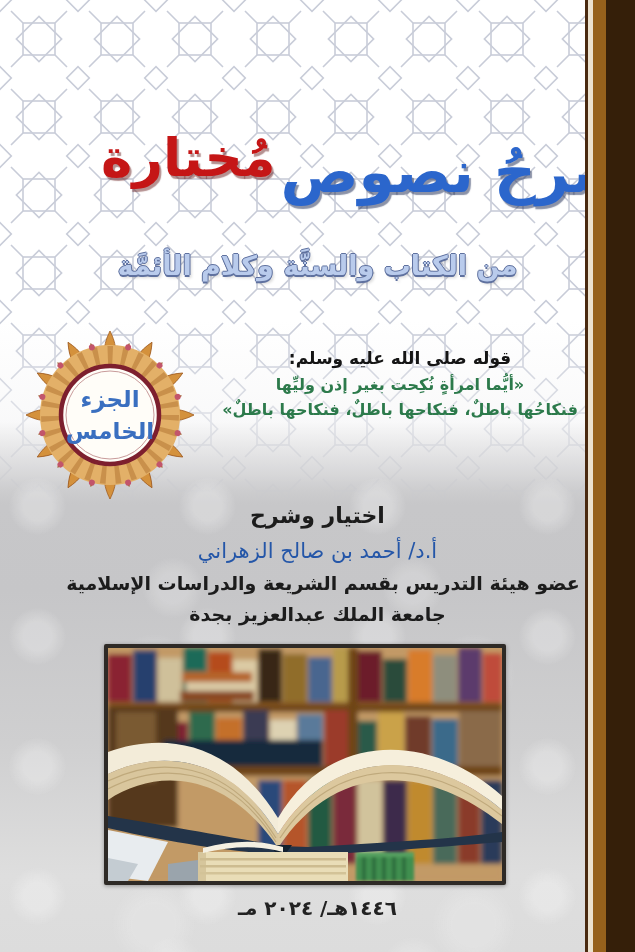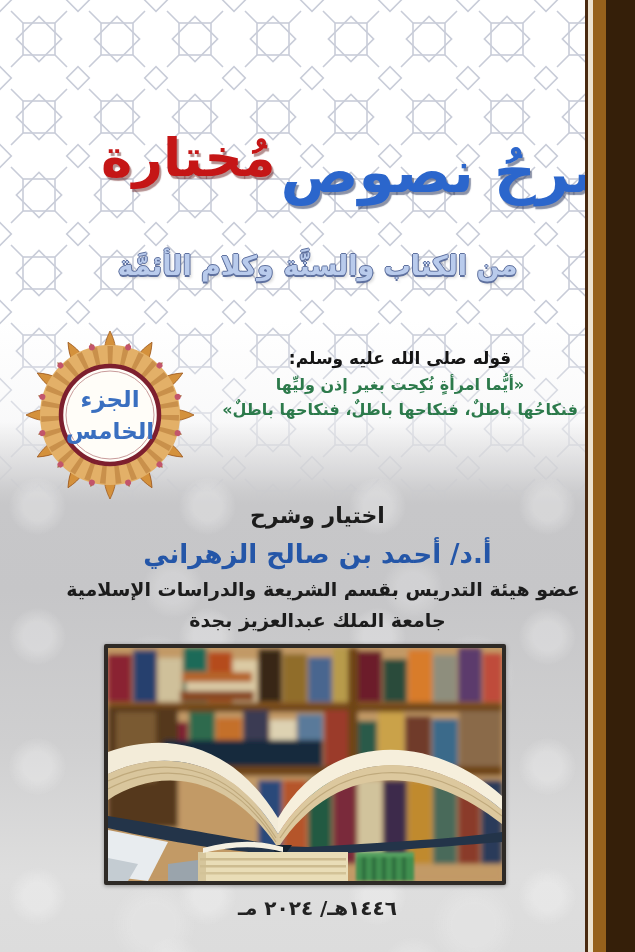--- a/index.html
+++ b/index.html
@@ -29,21 +29,21 @@
     text-shadow:-1px 0 0 #5f719f,1px 0 0 #5f719f,0 -1px 0 #5f719f,0 1.5px 0 #5f719f,2px 3px 3px rgba(0,0,0,.15);}
   
   .hadith{position:absolute;top:348px;left:210px;width:380px;text-align:center;direction:rtl;z-index:5;}
   .h-intro{font-size:17px;font-weight:bold;color:#151515;margin-bottom:7px;}
   .h-line{font-size:16px;font-weight:bold;color:#2c7a4b;margin-bottom:6px;}
   
   .badge{position:absolute;top:327px;left:22px;width:176px;height:176px;z-index:5;}
   
   .author{position:absolute;top:503px;left:0;width:635px;text-align:center;direction:rtl;z-index:5;}
   .a-role{font-size:22px;font-weight:bold;color:#1c1c1c;margin-bottom:5px;}
-  .a-name{font-size:26px;font-weight:bold;color:#2456a8;margin-bottom:9px;margin-top:11px;}
+  .a-name{font-size:21px;font-weight:normal;color:#2456a8;margin-bottom:9px;margin-top:11px;}
   .a-affl{font-size:19px;font-weight:bold;color:#1c1c1c;margin-bottom:9px;margin-left:11px;}
   .a-univ{font-size:19px;font-weight:bold;color:#1c1c1c;}
   
   .photo{position:absolute;top:644px;left:104px;width:394px;height:233px;z-index:5;
     border:4px solid #2e2a26;border-radius:2px;box-shadow:0 1px 4px rgba(0,0,0,.35);overflow:hidden;background:#c29a66;}
   
   .date{position:absolute;top:896px;left:0;width:635px;text-align:center;direction:rtl;z-index:5;
     font-size:20px;font-weight:bold;color:#222;}
 </style>
 </head>

